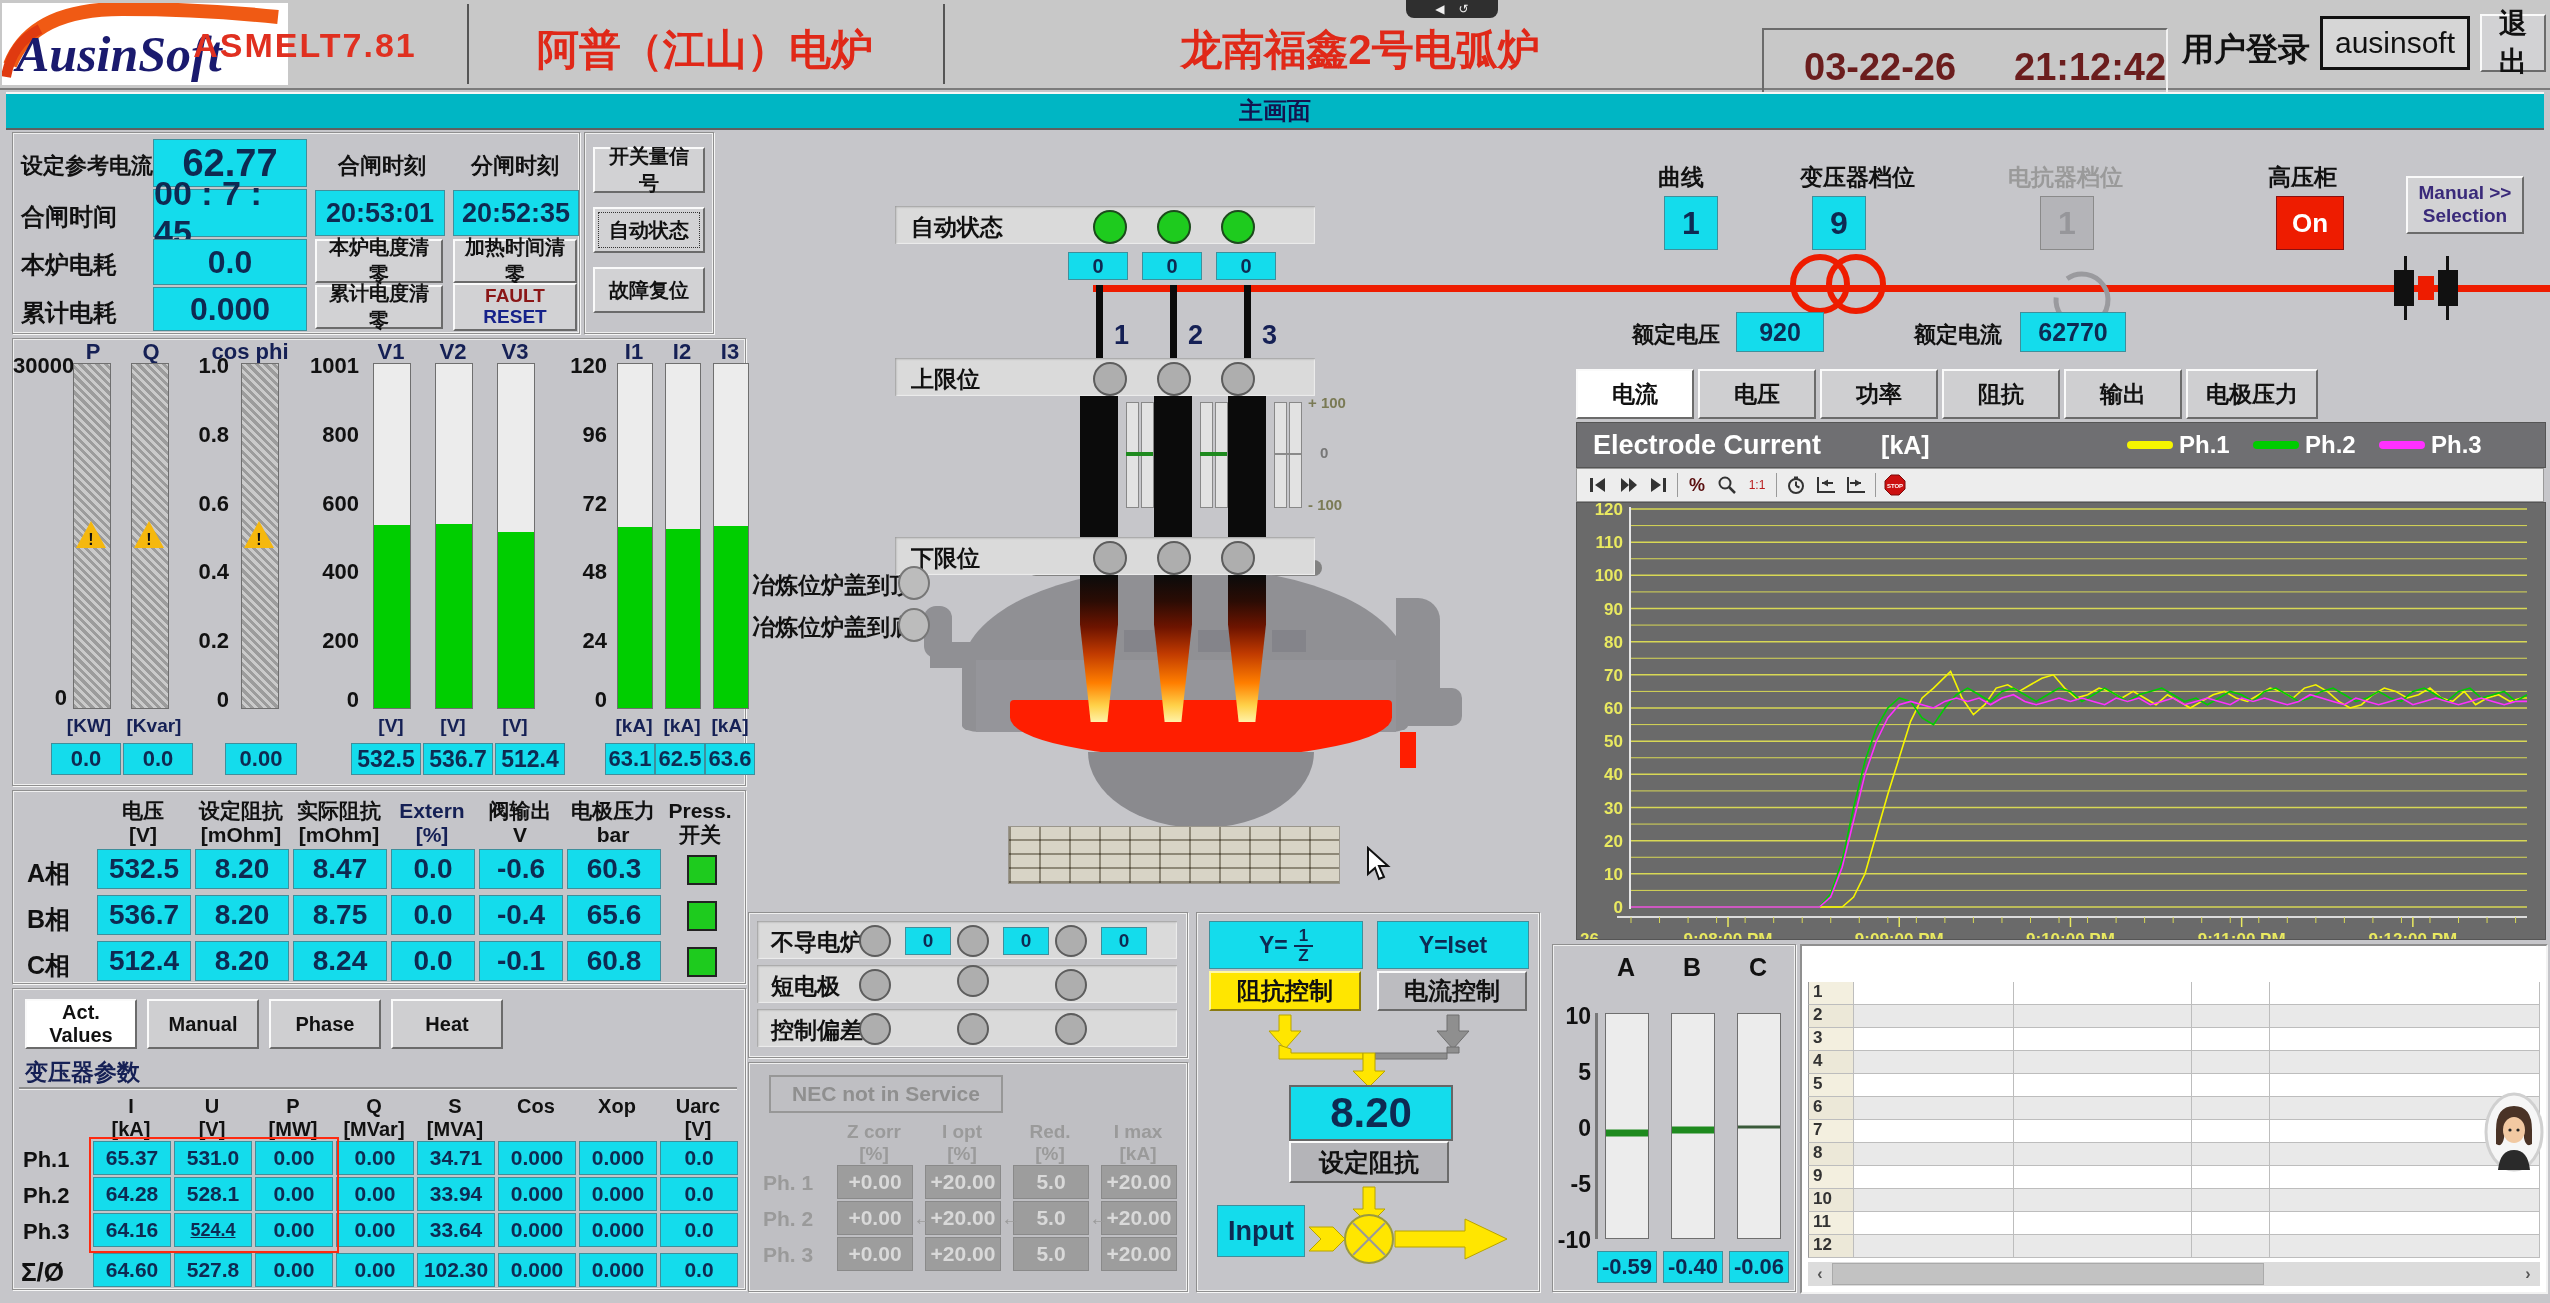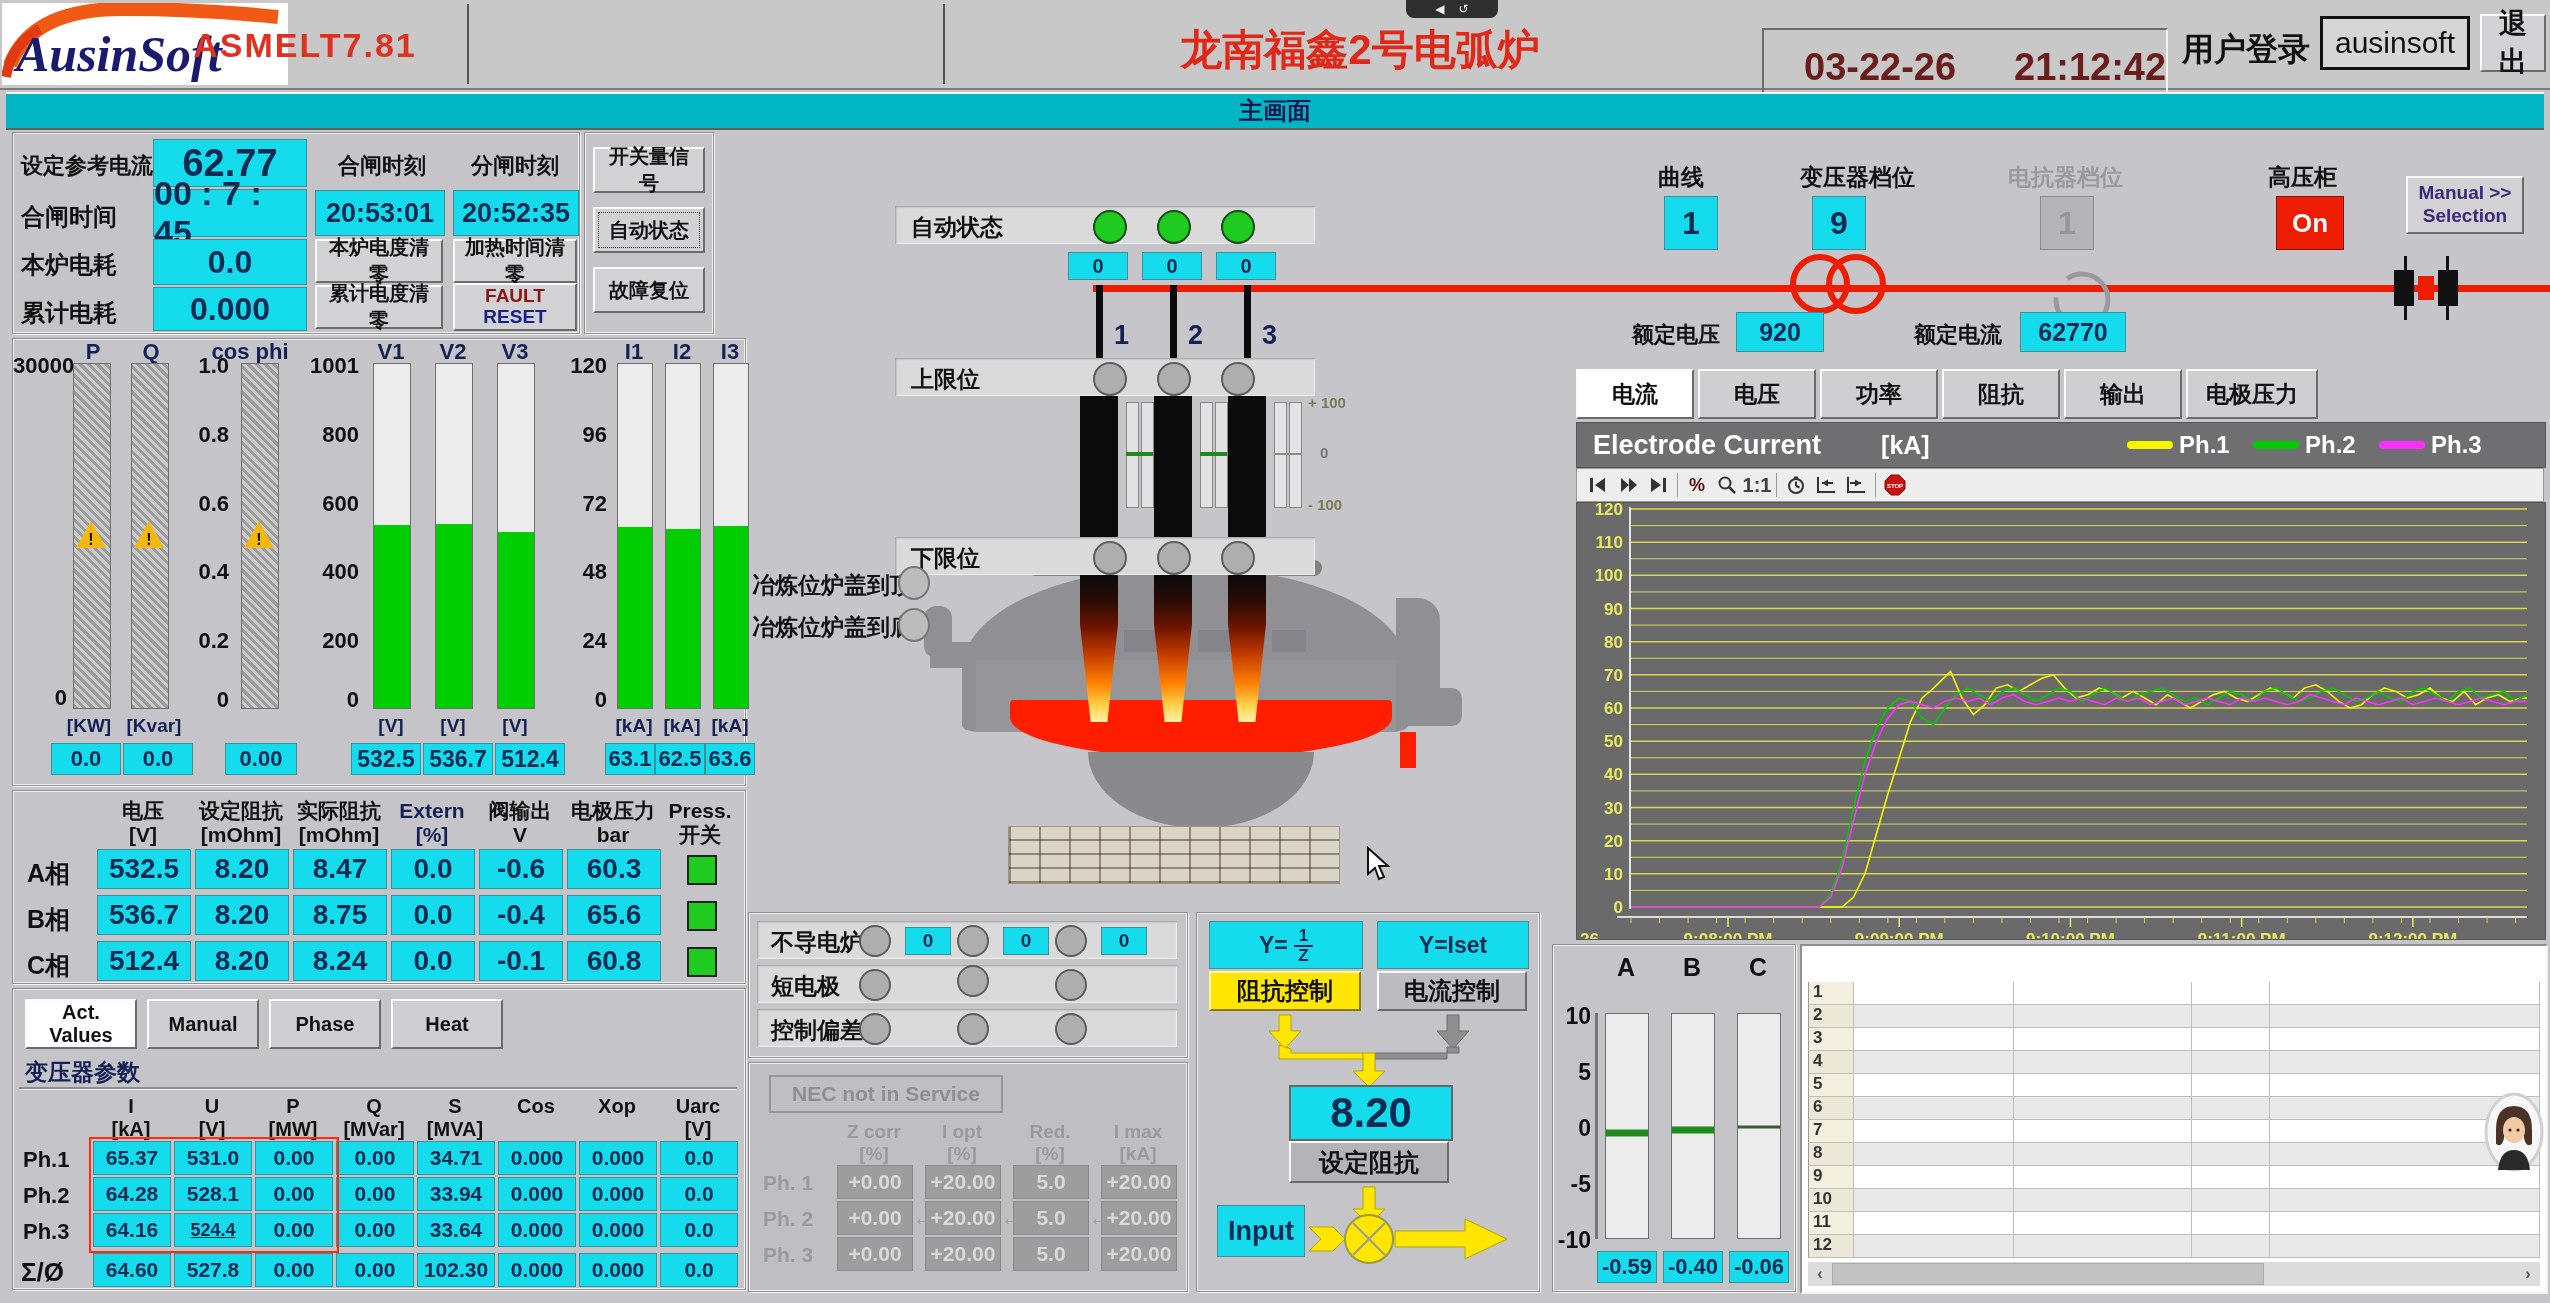--- a/index.html
+++ b/index.html
@@ -62,20 +62,21 @@
 <div class="abs" style="left:0;top:0;width:2550px;height:88px;background:#c8c8c8;border-bottom:2px solid #7c7c7c;">
   <div class="abs" style="left:2px;top:3px;width:286px;height:82px;background:#fff;overflow:hidden;">
     <svg width="286" height="82" style="position:absolute;left:0;top:0;">
       <path d="M 8 62 Q 30 6 120 6 Q 200 6 276 14" fill="none" stroke="#f05a14" stroke-width="14"></path>
       <path d="M 4 74 Q 10 40 38 26" fill="none" stroke="#e03a10" stroke-width="10"></path>
     </svg>
     <div class="abs" style="left:14px;top:22px;font-family:'Liberation Serif',serif;font-weight:bold;font-style:italic;font-size:50px;color:#1a1a6e;">AusinSoft</div>
   </div>
   <div class="abs" style="left:170px;top:26px;width:270px;text-align:center;color:#e03020;font-weight:bold;font-size:34px;letter-spacing:2px;">ASMELT7.81</div>
   <div class="abs" style="left:467px;top:4px;width:2px;height:80px;background:#555;"></div>
+  <div class="abs" style="left:480px;top:22px;width:450px;text-align:center;color:#e02818;font-weight:bold;font-size:42px;">阿普（江山）电炉</div>
   <div class="abs" style="left:943px;top:4px;width:2px;height:80px;background:#555;"></div>
   <div class="abs" style="left:1130px;top:22px;width:460px;text-align:center;color:#e02818;font-weight:bold;font-size:42px;">龙南福鑫2号电弧炉</div>
   <div class="abs" style="left:1762px;top:8px;width:402px;height:70px;border:2px solid;border-color:#6b6b6b #f2f2f2 #f2f2f2 #6b6b6b;margin-top:20px;">
     <span class="abs" style="left:40px;top:16px;font-size:38px;font-weight:bold;color:#6b1d1d;">03-22-26</span>
     <span class="abs" style="left:250px;top:16px;font-size:38px;font-weight:bold;color:#6b1d1d;">21:12:42</span>
   </div>
   <div class="abs lbl" style="left:2182px;top:28px;font-size:32px;">用户登录</div>
   <button class="abs" style="left:2320px;top:16px;width:150px;height:54px;background:#d6d6d6;border:3px solid #111;font-size:30px;color:#111;cursor:pointer;">ausinsoft</button>
   <button class="abs btn" style="left:2480px;top:14px;width:66px;height:58px;font-size:28px;">退出</button>
   <div class="abs" style="left:1406px;top:0;width:92px;height:18px;background:rgba(20,20,20,.85);border-radius:0 0 8px 8px;color:#eee;font-size:12px;display:flex;gap:14px;align-items:center;justify-content:center;">
@@ -474,21 +475,21 @@
       </svg>
     </span>
   <span class="vsep"></span>
   <span class="tool" style="font-weight:bold;font-size:18px;color:#5a1010;">%</span>
   <span class="tool">
       <svg width="20" height="20">
         <circle cx="8" cy="8" r="5.5" fill="none" stroke="#333" stroke-width="2"></circle>
         <line x1="12" y1="12" x2="18" y2="18" stroke="#333" stroke-width="2.5"></line>
       </svg>
     </span>
-  <span class="tool" style="font-weight:bold;font-size:20px;color:#404040;">1:1</span>
+  <span class="tool" style="font-weight:normal;font-size:12px;color:#b91c1c;">1:1</span>
   <span class="vsep"></span>
   <span class="tool">
       <svg width="20" height="20">
         <circle cx="10" cy="11" r="7" fill="none" stroke="#333" stroke-width="2"></circle>
         <line x1="10" y1="11" x2="10" y2="6.5" stroke="#333" stroke-width="2"></line>
         <line x1="10" y1="11" x2="13.5" y2="12.5" stroke="#333" stroke-width="2"></line>
         <rect x="8" y="1.5" width="4" height="2.5" fill="#333"></rect>
       </svg>
     </span>
   <span class="tool">

